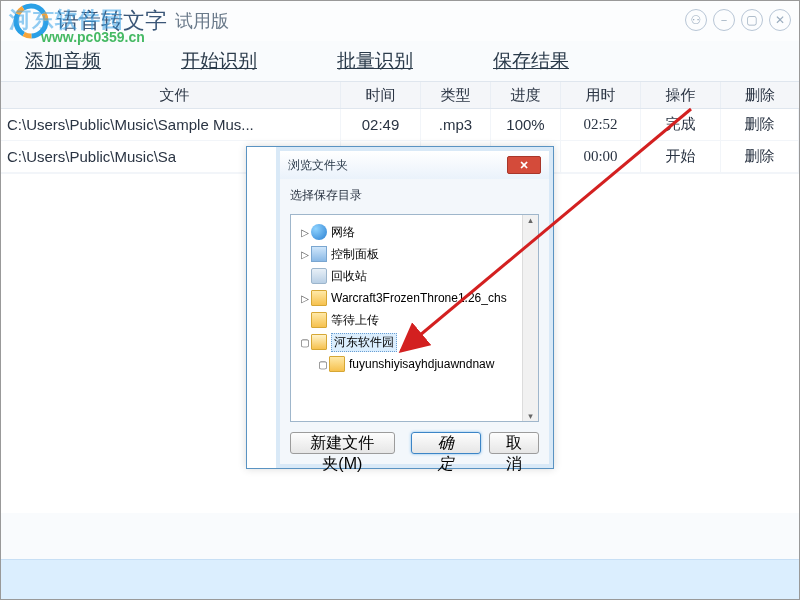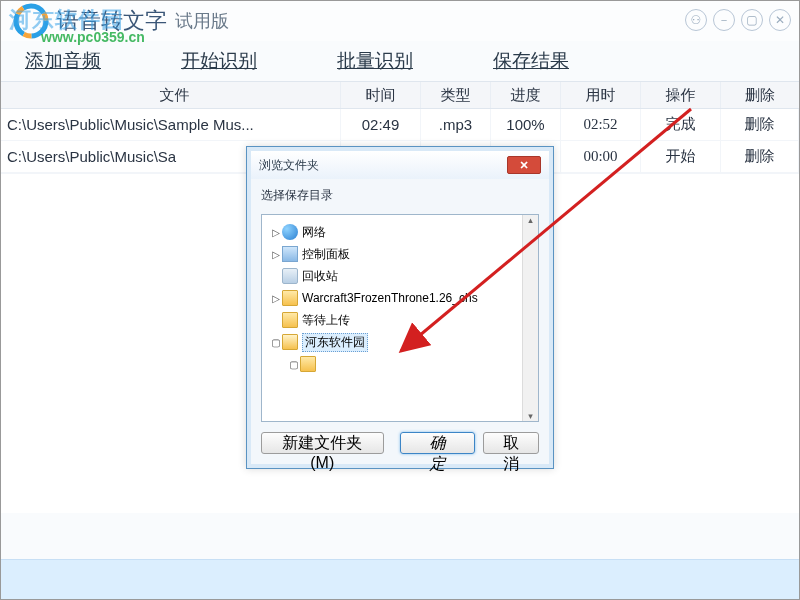--- a/index.html
+++ b/index.html
@@ -34,21 +34,21 @@
 .col-op   { flex: 0 0 80px; }
 .col-del  { flex: 0 0 78px; }
 .trow { display: flex; height: 32px; background: #fff; border-bottom: 1px solid #f2f5f9; }
 .trow .col-file { justify-content: flex-start; padding-left: 6px; white-space: nowrap; overflow: hidden; text-overflow: ellipsis; }
 .trow .td { border-right: 1px solid #f2f5f9; }
 .blank { height: 340px; background: #fff; border-top: 1px solid #f2f5f9; }
 .bottombar { position: absolute; bottom: 0; left: 0; right: 0; height: 40px; background: #dbeefe; border-top: 1px solid #c7dff5; }
 
 
 .dialog { position: absolute; left: 245px; top: 145px; width: 308px; border: 1px solid #5a93c2; background: #fff; box-shadow: 0 0 8px rgba(0,0,0,.15); }
-.dlg-outer { border: 4px solid #d9e9f7; }
+.dlg-outer { border: 4px solid #d9e9f7; margin-left: 29px; }
 .dlg-title { height: 28px; background: linear-gradient(#fff,#eaf2fb); display: flex; align-items: center; padding: 0 8px; font-size: 12px; color: #2a3a4a; }
 .dlg-close { margin-left: auto; width: 34px; height: 18px; background: #d44b3a; border: 1px solid #a8362a; border-radius: 2px; display: flex; align-items: center; justify-content: center; color: #fff; font-size: 11px; cursor: pointer; font-weight: bold; }
 .dlg-body { padding: 8px 10px 10px; background: #f3f7fb; }
 .dlg-label { font-size: 12px; color: #2a3443; margin-bottom: 10px; }
 .tree { background: #fff; border: 1px solid #9fb6cb; height: 208px; padding: 6px 4px; overflow: hidden; font-size: 12px; position: relative; }
 .tree-row { display: flex; align-items: center; height: 22px; white-space: nowrap; }
 .tw { width: 12px; display: inline-flex; justify-content: center; color: #555; font-size: 10px; }
 .ticon { width: 16px; height: 16px; margin-right: 4px; display: inline-block; }
 .folder { background: linear-gradient(#ffe9a8,#f6c14e); border: 1px solid #d6a735; border-radius: 1px; }
 .folder-open { background: linear-gradient(#fff3c9,#f6c14e); border: 1px solid #d6a735; border-radius: 1px; }
@@ -165,20 +165,21 @@
             <span>等待上传</span>
           </div>
           <div class="tree-row" style="padding-left: 4px;">
             <span class="tw">▢</span>
             <span class="ticon folder-open"></span>
             <span class="sel">河东软件园</span>
           </div>
           <div class="tree-row" style="padding-left: 22px;">
             <span class="tw">▢</span>
             <span class="ticon folder"></span>
+            <span>fuyunshiyisayhdjuawndnaw</span>
           </div>
           <div class="tree-scroll"></div>
         </div>
     <div class="dlg-btns">
       <button class="winbtn">新建文件夹(M)</button>
       <div class="spacer"></div>
       <button class="winbtn primary">确定</button>
       <button class="winbtn">取消</button>
     </div>
   </div>

